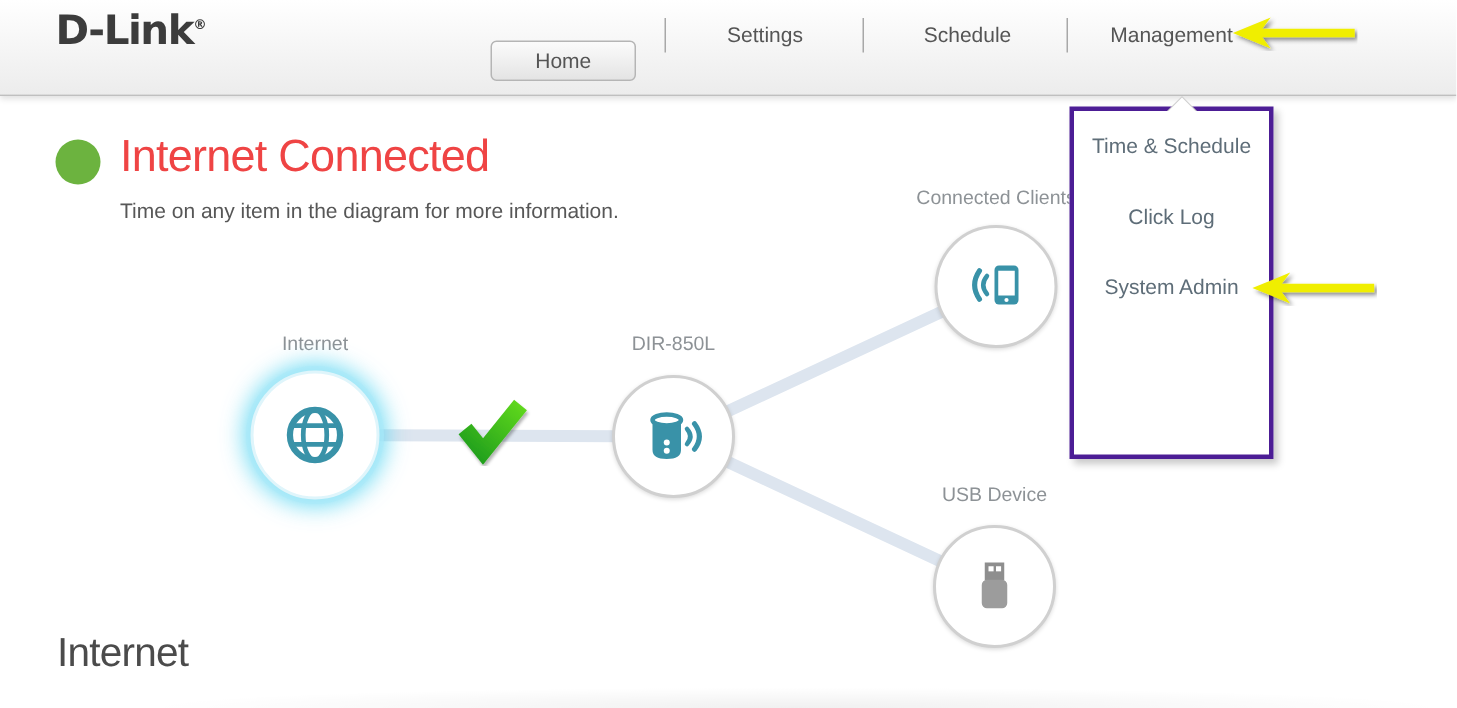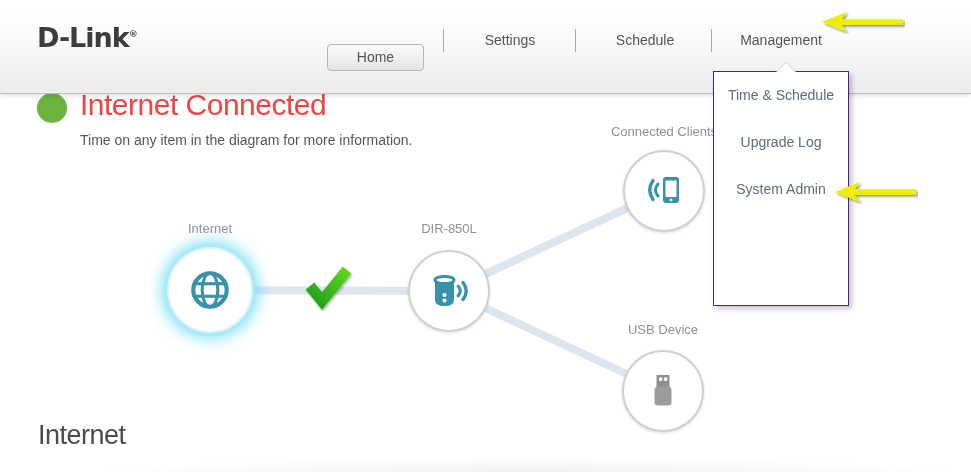--- a/index.html
+++ b/index.html
@@ -1,21 +1,21 @@
 <!DOCTYPE html>
 <html><head>
 <meta charset="utf-8">
 <style>
   * { margin:0; padding:0; box-sizing:border-box; }
   html,body { width:971px; height:472px; overflow:hidden; background:#fff;
               font-family:"Liberation Sans", sans-serif; }
   .stage { position:relative; width:971px; height:472px; background:#fff; }
 
   
-  .header { position:absolute; left:0; top:17px; width:971px; height:77px;
+  .header { position:absolute; left:0; top:0; width:971px; height:64px;
             background:linear-gradient(#ffffff, #ececec);
             border-bottom:1px solid #bfbfbf;
             box-shadow:0 2px 4px rgba(0,0,0,0.12); z-index:4; }
   .logo { position:absolute; left:37px; top:5px; font-size:27px; font-weight:bold;
           letter-spacing:-1px; color:#3c3c3c; font-family:"DejaVu Sans", sans-serif; }
   .logo sup { font-size:9px; letter-spacing:0; vertical-align:super; }
   .device-info { position:absolute; left:38px; top:29px; font-size:13px; color:#8f8f8f; }
   .device-info span { margin-right:10px; }
 
   .nav-home { position:absolute; left:327px; top:10px; width:97px; height:27px;
@@ -31,21 +31,21 @@
   .nav-divider { position:absolute; top:12px; width:1px; height:23px; background:#a8a8a8; }
   .div1 { left:443px; } .div2 { left:575px; } .div3 { left:711px; }
 
   
   .annot-arrow { position:absolute; width:84px; height:24px; z-index:9; pointer-events:none; }
   .arrow-1 { left:821px; top:10px; }
   .arrow-2 { left:834px; top:180px; }
 
   
   .dropdown { position:absolute; left:713px; top:71px; width:136px; height:235px;
-              background:#fff; border:1px solid #4c1d95;
+              background:#fff; border:3px solid #4c1d95;
               box-shadow:3px 3px 5px rgba(0,0,0,0.22); z-index:7; }
   .notch-border { position:absolute; left:62px; top:-10px; width:0; height:0;
                   border-left:10px solid transparent; border-right:10px solid transparent;
                   border-bottom:10px solid #cfcfcf; }
   .notch { position:absolute; left:63px; top:-9px; width:0; height:0;
            border-left:9px solid transparent; border-right:9px solid transparent;
            border-bottom:9px solid #ffffff; }
   .dropdown ul { list-style:none; }
   .dropdown li { height:47px; line-height:47px; text-align:center; font-size:14px;
                  color:#5e6d78; cursor:pointer; }
@@ -169,21 +169,21 @@
     <div class="nav-link nav-advanced">Schedule</div>
     <div class="nav-divider div3"></div>
     <div class="nav-link nav-management">Management</div>
   </div>
 
   <div class="dropdown">
     <div class="notch-border"></div>
     <div class="notch"></div>
     <ul>
       <li>Time &amp; Schedule</li>
-      <li>Upgrade Log</li>
+      <li>Click Log</li>
       <li>System Admin</li>
     </ul>
   </div>
 
   <svg class="annot-arrow arrow-1" viewBox="0 0 90 24">
     <defs>
       <filter id="ash1" x="-20%" y="-40%" width="150%" height="200%">
         <feDropShadow dx="2" dy="2" stdDeviation="1.4" flood-opacity="0.45"></feDropShadow>
       </filter>
     </defs>

